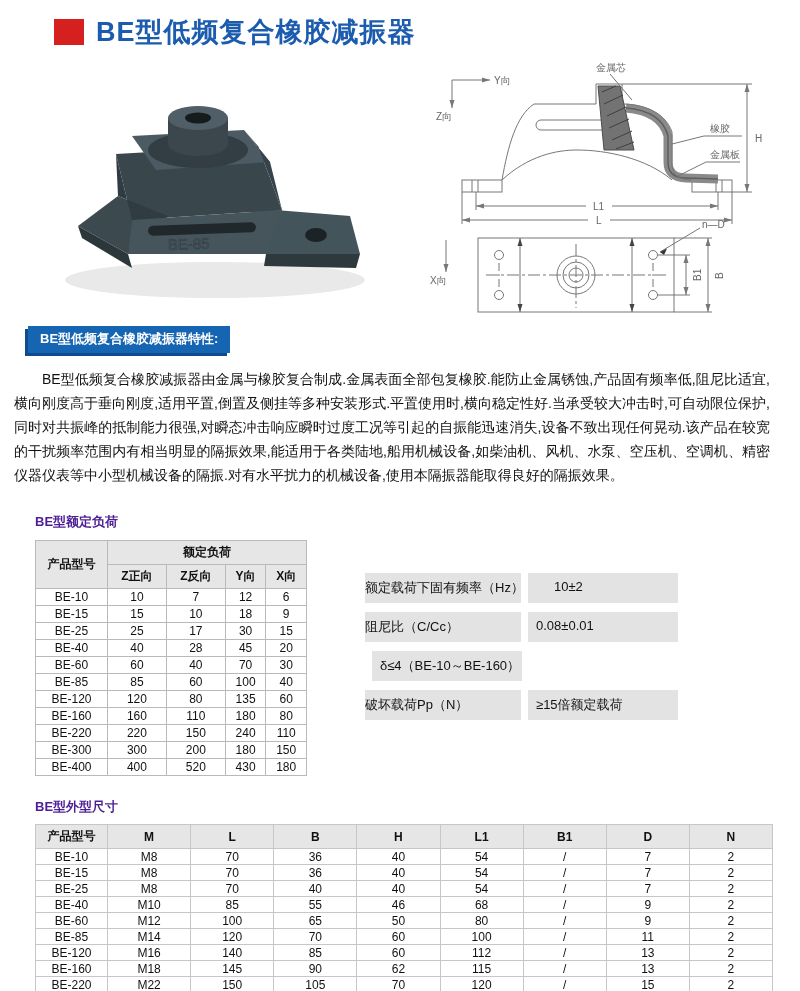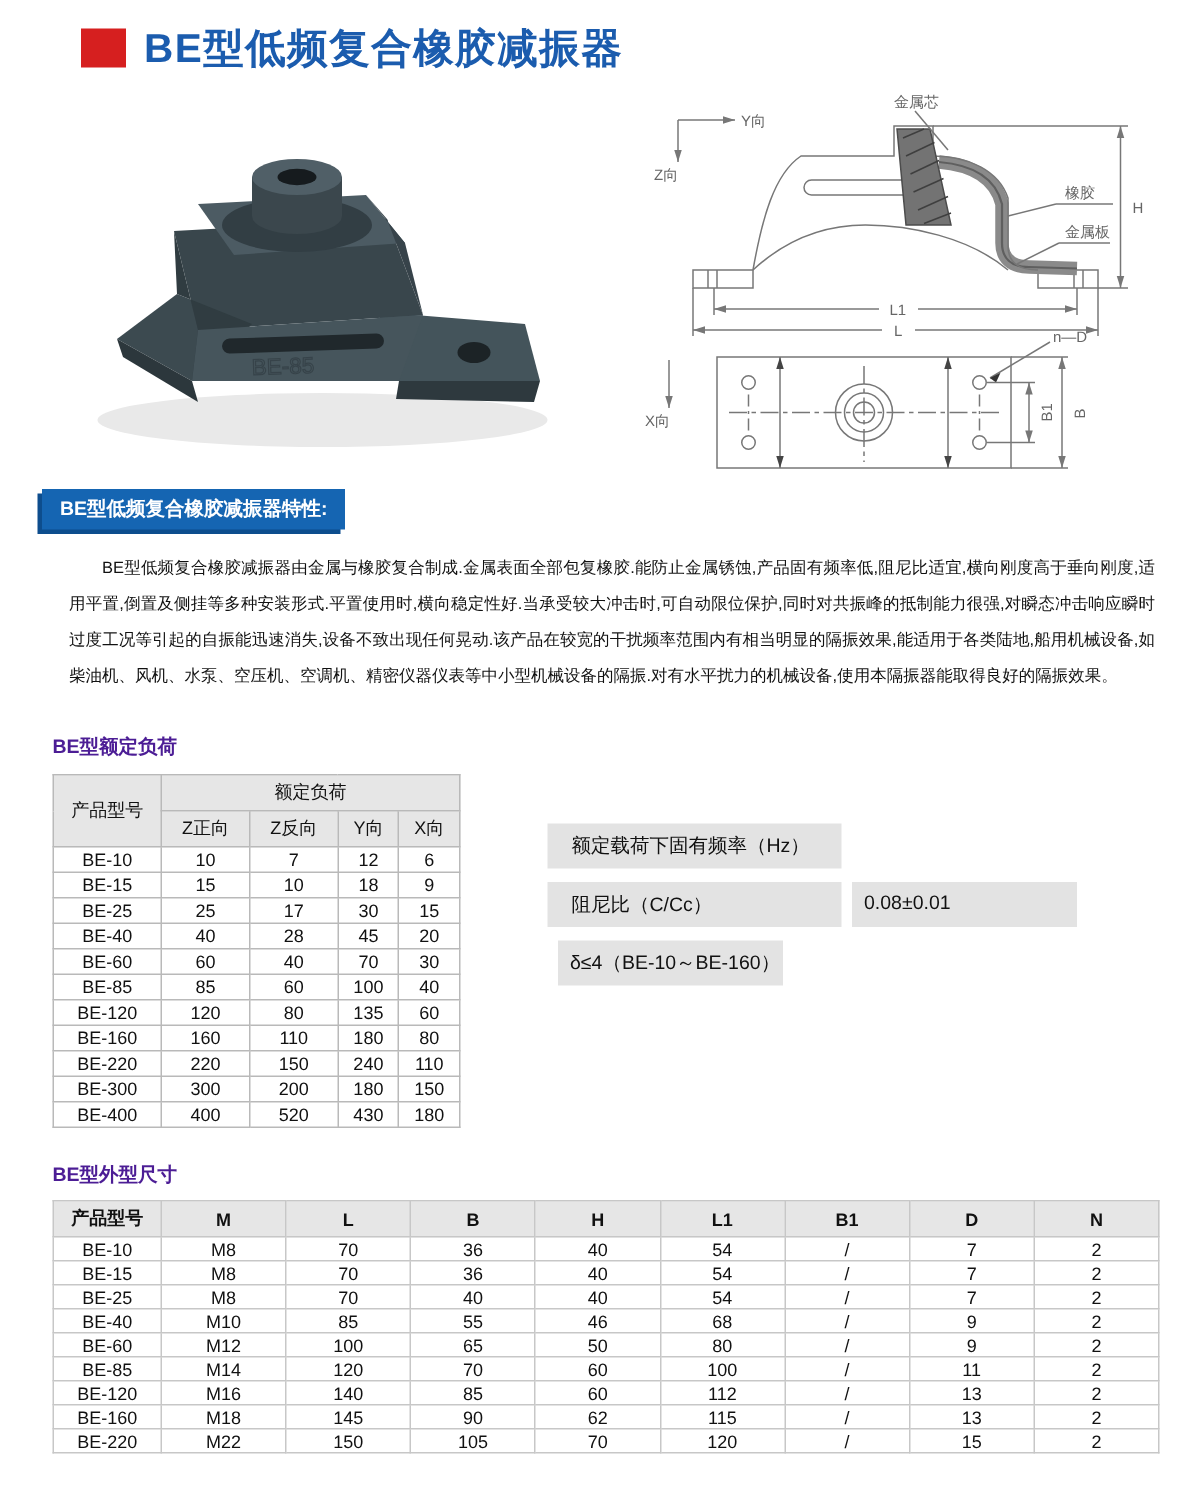--- a/index.html
+++ b/index.html
@@ -18,43 +18,43 @@
   .photo-wrap { width:390px; height:260px; }
   .drawing-wrap { width:370px; height:262px; margin-left:5px; }
 
   
   .feature-chip {
     display:inline-block; margin:8px 12px 0 28px; padding:4px 12px 5px 12px;
     background:#1565b2; color:#fff; font-size:13px; font-weight:bold;
     box-shadow:-3px 3px 0 #0d4d8d;
   }
   .feature-para {
-    margin:14px 30px 0 46px; font-size:11px; line-height:24px;
+    margin:14px 30px 0 14px; font-size:14px; line-height:24px;
     text-align:justify; text-indent:2em; color:#111;
   }
 
   
   .middle { display:flex; padding:26px 30px 0 35px; }
   .section-label { font-size:13px; font-weight:bold; color:#4c1d95; }
 
   table { border-collapse:collapse; }
   .rated-table { margin-top:9px; width:272px; }
   .rated-table th, .rated-table td {
     border:1px solid #b9b9b9; text-align:center; font-size:12px; color:#111;
   }
-  .rated-table thead th { background:#e6e6e6; font-weight:normal; padding:3px 2px; }
+  .rated-table thead th { background:#e6e6e6; font-weight:bold; padding:3px 2px; }
   .rated-table tbody td { background:#fff; padding:1px 2px; height:16px; }
   .rated-table .col-model { width:72px; }
 
   .params-col { margin-left:58px; margin-top:46px; }
   .params-rows { margin-top:14px; }
   .param-row { display:flex; margin-bottom:9px; }
   .param-label {
-    width:196px; background:#e3e3e3; font-size:13px; color:#111;
-    padding:6px 16px; white-space:nowrap;
+    width:156px; background:#e3e3e3; font-size:13px; color:#111;
+    padding:6px 0; white-space:nowrap;
   }
   .param-value {
     width:150px; background:#e3e3e3; font-size:13px; color:#111;
     padding:6px 8px; margin-left:7px; white-space:nowrap;
   }
   .param-row:first-child .param-value { padding-left:26px; }
 
   
   .dims { padding:22px 30px 0 35px; }
   .dims-table { margin-top:8px; width:738px; table-layout:fixed; }
@@ -329,27 +329,32 @@
             <td>180</td>
           </tr>
         </tbody>
     </table>
   </div>
 
   <div class="params-col">
     <div class="params-rows">
         <div class="param-row">
           <div class="param-label">额定载荷下固有频率（Hz）</div>
+          <div class="param-value">10±2</div>
         </div>
         <div class="param-row">
           <div class="param-label">阻尼比（C/Cc）</div>
           <div class="param-value">0.08±0.01</div>
         </div>
         <div class="param-row">
           <div class="param-value">δ≤4（BE-10～BE-160）</div>
+        </div>
+        <div class="param-row">
+          <div class="param-label">破坏载荷Pp（N）</div>
+          <div class="param-value">≥15倍额定载荷</div>
         </div>
       </div>
   </div>
 
 </div>
 
 <div class="dims">
   <div class="section-label">BE型外型尺寸</div>
   <table class="dims-table">
     <thead>

